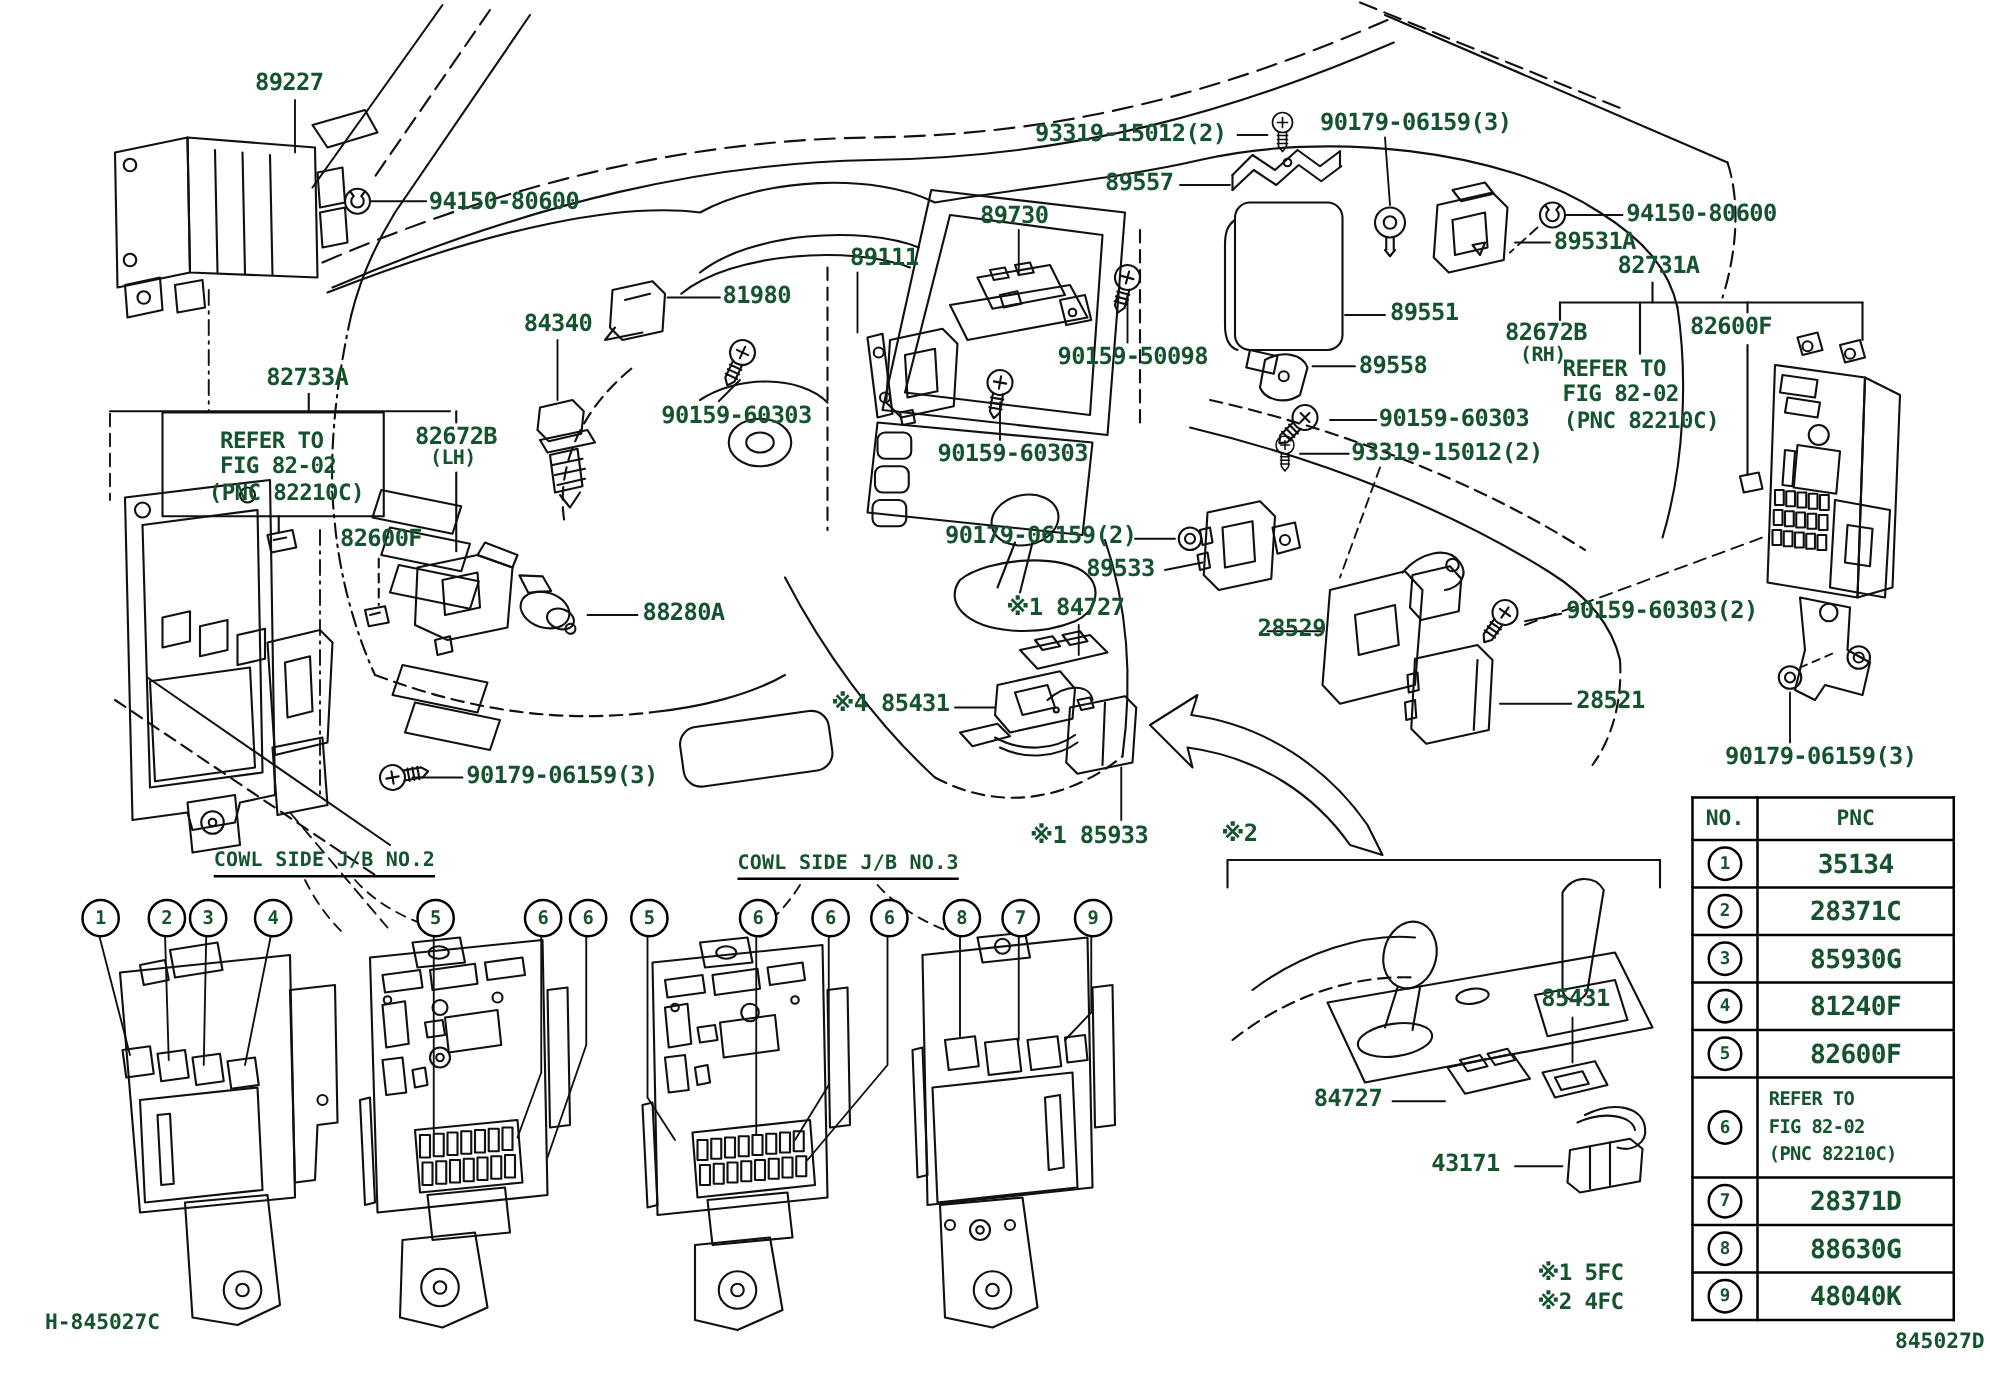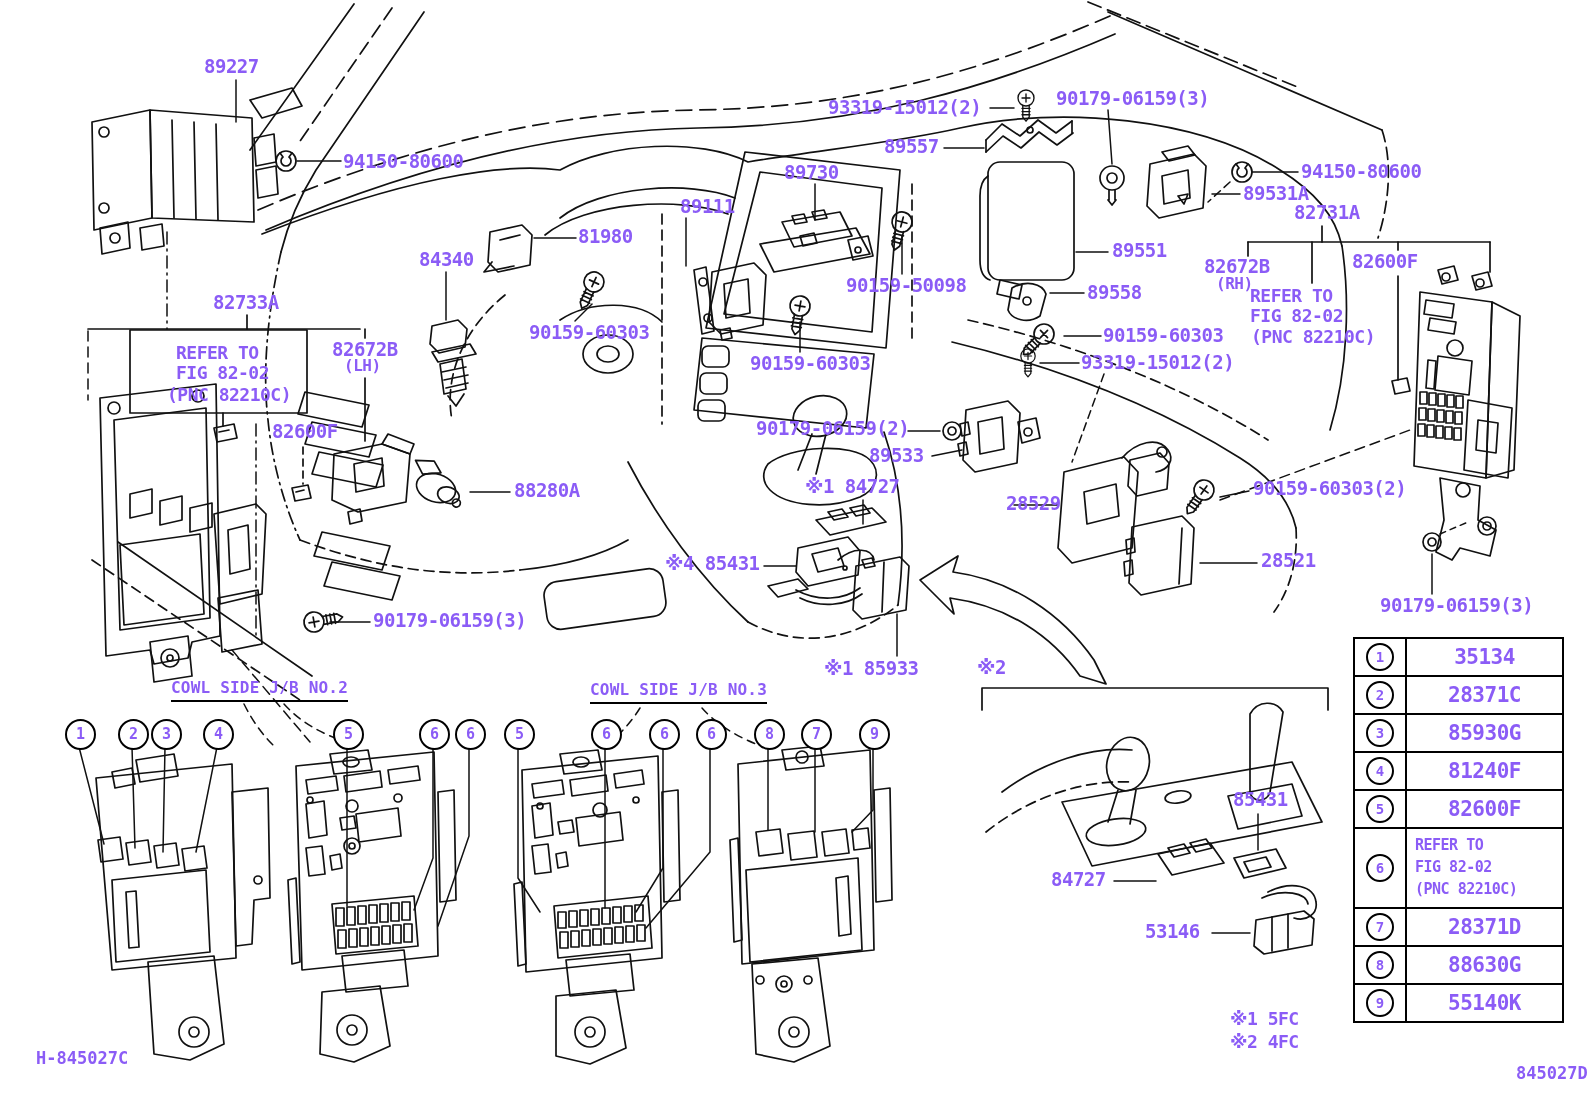--- a/index.html
+++ b/index.html
@@ -1,17 +1,17 @@
 <!DOCTYPE html>
 <html><head>
 <meta charset="utf-8">
 <style>
   html,body{margin:0;padding:0;background:#fff;}
   #stage{position:relative;width:1592px;height:1099px;background:#fff;overflow:hidden;
-         font-family:"DejaVu Sans Mono","DejaVu Sans",monospace;color:#8b5cf6;}
+         font-family:"DejaVu Sans Mono","DejaVu Sans",monospace;color:#14532d;}
   #art{position:absolute;left:0;top:0;}
   .lbl{position:absolute;font-weight:700;font-size:19px;line-height:1.05;white-space:nowrap;
        letter-spacing:-0.5px;}
   .s16{font-size:16px;}
   .s18{font-size:18px;}
   .title{font-size:16px;letter-spacing:0.2px;border-bottom:2px solid #000;padding-bottom:3px;}
   .note{font-size:18px;}
   .code{font-size:17px;letter-spacing:0;}
   .co{position:absolute;width:27px;height:27px;border:2px solid #000;border-radius:50%;
       background:#fff;display:flex;align-items:center;justify-content:center;
@@ -574,21 +574,21 @@
 <div class="lbl" style="left:665px;top:554px">※4 85431</div>
 <div class="lbl" style="left:1261px;top:551px">28521</div>
 <div class="lbl" style="left:1380px;top:596px">90179-06159(3)</div>
 <div class="lbl" style="left:373px;top:611px">90179-06159(3)</div>
 <div class="lbl" style="left:824px;top:659px">※1 85933</div>
 <div class="lbl" style="left:977px;top:658px">※2</div>
 <div class="lbl title" style="left:171px;top:680px">COWL SIDE J/B NO.2</div>
 <div class="lbl title" style="left:590px;top:682px">COWL SIDE J/B NO.3</div>
 <div class="lbl" style="left:1233px;top:790px">85431</div>
 <div class="lbl" style="left:1051px;top:870px">84727</div>
-<div class="lbl" style="left:1145px;top:922px">53146</div>
+<div class="lbl" style="left:1145px;top:922px">43171</div>
 <div class="lbl note" style="left:1230px;top:1010px">※1 5FC</div>
 <div class="lbl note" style="left:1230px;top:1033px">※2 4FC</div>
 <div class="lbl code" style="left:36px;top:1050px">H-845027C</div>
 <div class="lbl code" style="left:1516px;top:1065px">845027D</div>
 
 <div class="co" style="left:65px;top:719px">1</div>
 <div class="co" style="left:118px;top:719px">2</div>
 <div class="co" style="left:151px;top:719px">3</div>
 <div class="co" style="left:203px;top:719px">4</div>
 <div class="co" style="left:333px;top:719px">5</div>
@@ -597,20 +597,24 @@
 <div class="co" style="left:504px;top:719px">5</div>
 <div class="co" style="left:591px;top:719px">6</div>
 <div class="co" style="left:649px;top:719px">6</div>
 <div class="co" style="left:696px;top:719px">6</div>
 <div class="co" style="left:754px;top:719px">8</div>
 <div class="co" style="left:801px;top:719px">7</div>
 <div class="co" style="left:859px;top:719px">9</div>
 
 <table id="parts-table">
   <tbody>
+        <tr>
+    <th class="noc">NO.</th>
+    <th>PNC</th>
+  </tr>
   <tr>
     <td class="noc"><span class="tco">1</span></td>
     <td class="pnc">35134</td>
   </tr>
   <tr>
     <td class="noc"><span class="tco">2</span></td>
     <td class="pnc">28371C</td>
   </tr>
   <tr>
     <td class="noc"><span class="tco">3</span></td>
@@ -635,18 +639,18 @@
   <tr>
     <td class="noc"><span class="tco">7</span></td>
     <td class="pnc">28371D</td>
   </tr>
   <tr>
     <td class="noc"><span class="tco">8</span></td>
     <td class="pnc">88630G</td>
   </tr>
   <tr>
     <td class="noc"><span class="tco">9</span></td>
-    <td class="pnc">55140K</td>
+    <td class="pnc">48040K</td>
   </tr>
 </tbody>
     </table>
 
 </div>
 
 </body></html>

